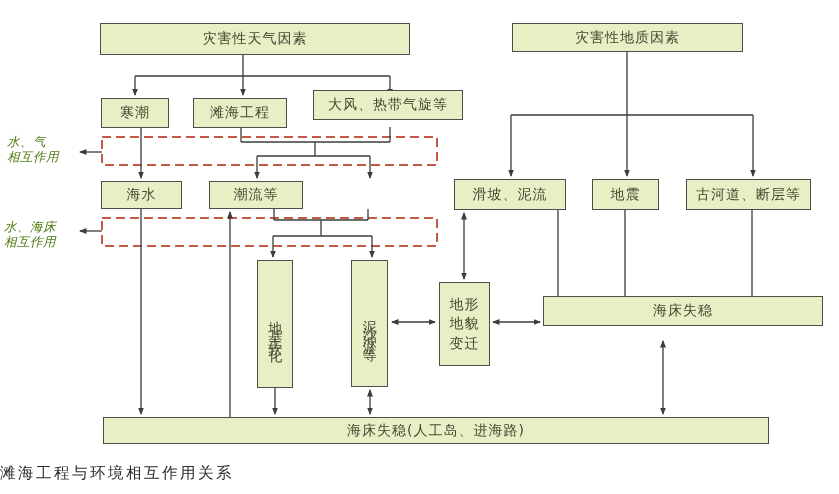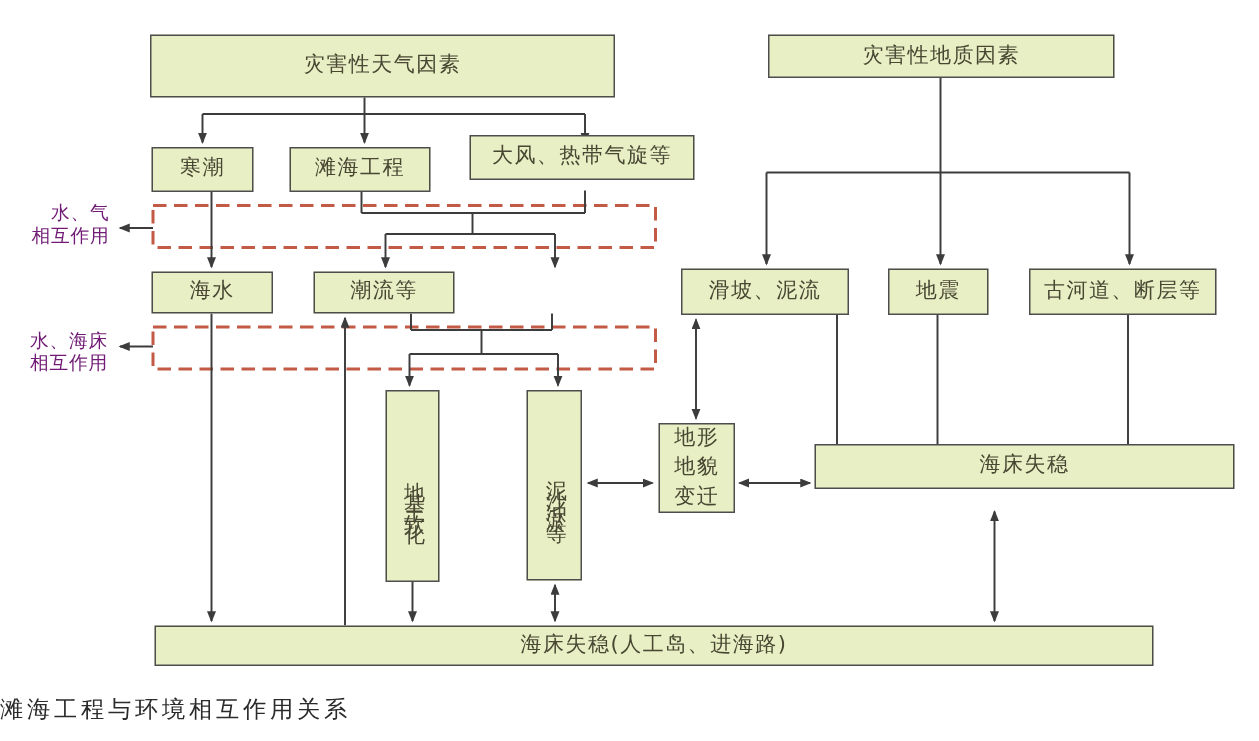--- a/index.html
+++ b/index.html
@@ -15,22 +15,22 @@
     color:#474732;font-size:14px;letter-spacing:1px;
     display:flex;align-items:center;justify-content:center;
     text-align:center;line-height:1.4;
   }
   .node.vert{
     writing-mode:vertical-rl;text-orientation:upright;
     letter-spacing:7px;padding-top:6px;
   }
   .node.wrap2{padding:0 9px;}
   .side-label{
-    position:absolute;color:#701a75;font-size:12.5px;
-    text-align:right;line-height:1.22;letter-spacing:0.5px;
+    position:absolute;color:#4d7c0f;font-size:12.5px;
+    text-align:left;line-height:1.22;letter-spacing:0.5px;font-style:italic;
   }
   .side-label span{display:block;}
   .caption{
     position:absolute;left:0;top:463px;width:839px;
     text-align:left;color:#2b2b2b;font-size:15.5px;
     letter-spacing:2.5px;
   }
 </style>
 </head>
 <body>
@@ -93,37 +93,37 @@
       <path d="M625,210 V305" marker-end="url(#ah)"></path>
       <path d="M752,210 V305" marker-end="url(#ah)"></path>
 
       <path d="M663,341 V414" marker-start="url(#ah)" marker-end="url(#ah)"></path>
 
       <path d="M102,152 H80" marker-end="url(#ah)"></path>
       <path d="M102,231 H80" marker-end="url(#ah)"></path>
     </g>
   </svg>
 
-  <div class="node" style="left:100px;top:23px;width:310px;height:42px">灾害性天气因素</div>
+  <div class="node" style="left:100px;top:23px;width:310px;height:32px">灾害性天气因素</div>
   <div class="node" style="left:512px;top:23px;width:231px;height:29px">灾害性地质因素</div>
 
   <div class="node" style="left:101px;top:98px;width:68px;height:30px">寒潮</div>
   <div class="node" style="left:193px;top:98px;width:94px;height:30px">滩海工程</div>
   <div class="node" style="left:313px;top:90px;width:150px;height:30px">大风、热带气旋等</div>
 
   <div class="node" style="left:101px;top:181px;width:81px;height:28px">海水</div>
   <div class="node" style="left:209px;top:181px;width:94px;height:28px">潮流等</div>
 
   <div class="node" style="left:454px;top:179px;width:112px;height:31px">滑坡、泥流</div>
   <div class="node" style="left:592px;top:179px;width:67px;height:31px">地震</div>
   <div class="node" style="left:686px;top:179px;width:125px;height:31px">古河道、断层等</div>
 
   <div class="node vert" style="left:257px;top:260px;width:36px;height:128px">地基土软化</div>
   <div class="node vert" style="left:351px;top:260px;width:37px;height:127px">泥沙冲淤等</div>
-  <div class="node wrap2" style="left:439px;top:282px;width:51px;height:60px">地形地貌变迁</div>
+  <div class="node wrap2" style="left:439px;top:282px;width:51px;height:84px">地形地貌变迁</div>
   <div class="node" style="left:543px;top:296px;width:280px;height:30px">海床失稳</div>
 
   <div class="node" style="left:103px;top:417px;width:666px;height:27px">海床失稳(人工岛、进海路)</div>
 
   <div class="side-label" style="left:7px;top:134px;width:66px">
     <span>水、气</span>
     <span>相互作用</span>
   </div>
   <div class="side-label" style="left:4px;top:219px;width:68px">
     <span>水、海床</span>

